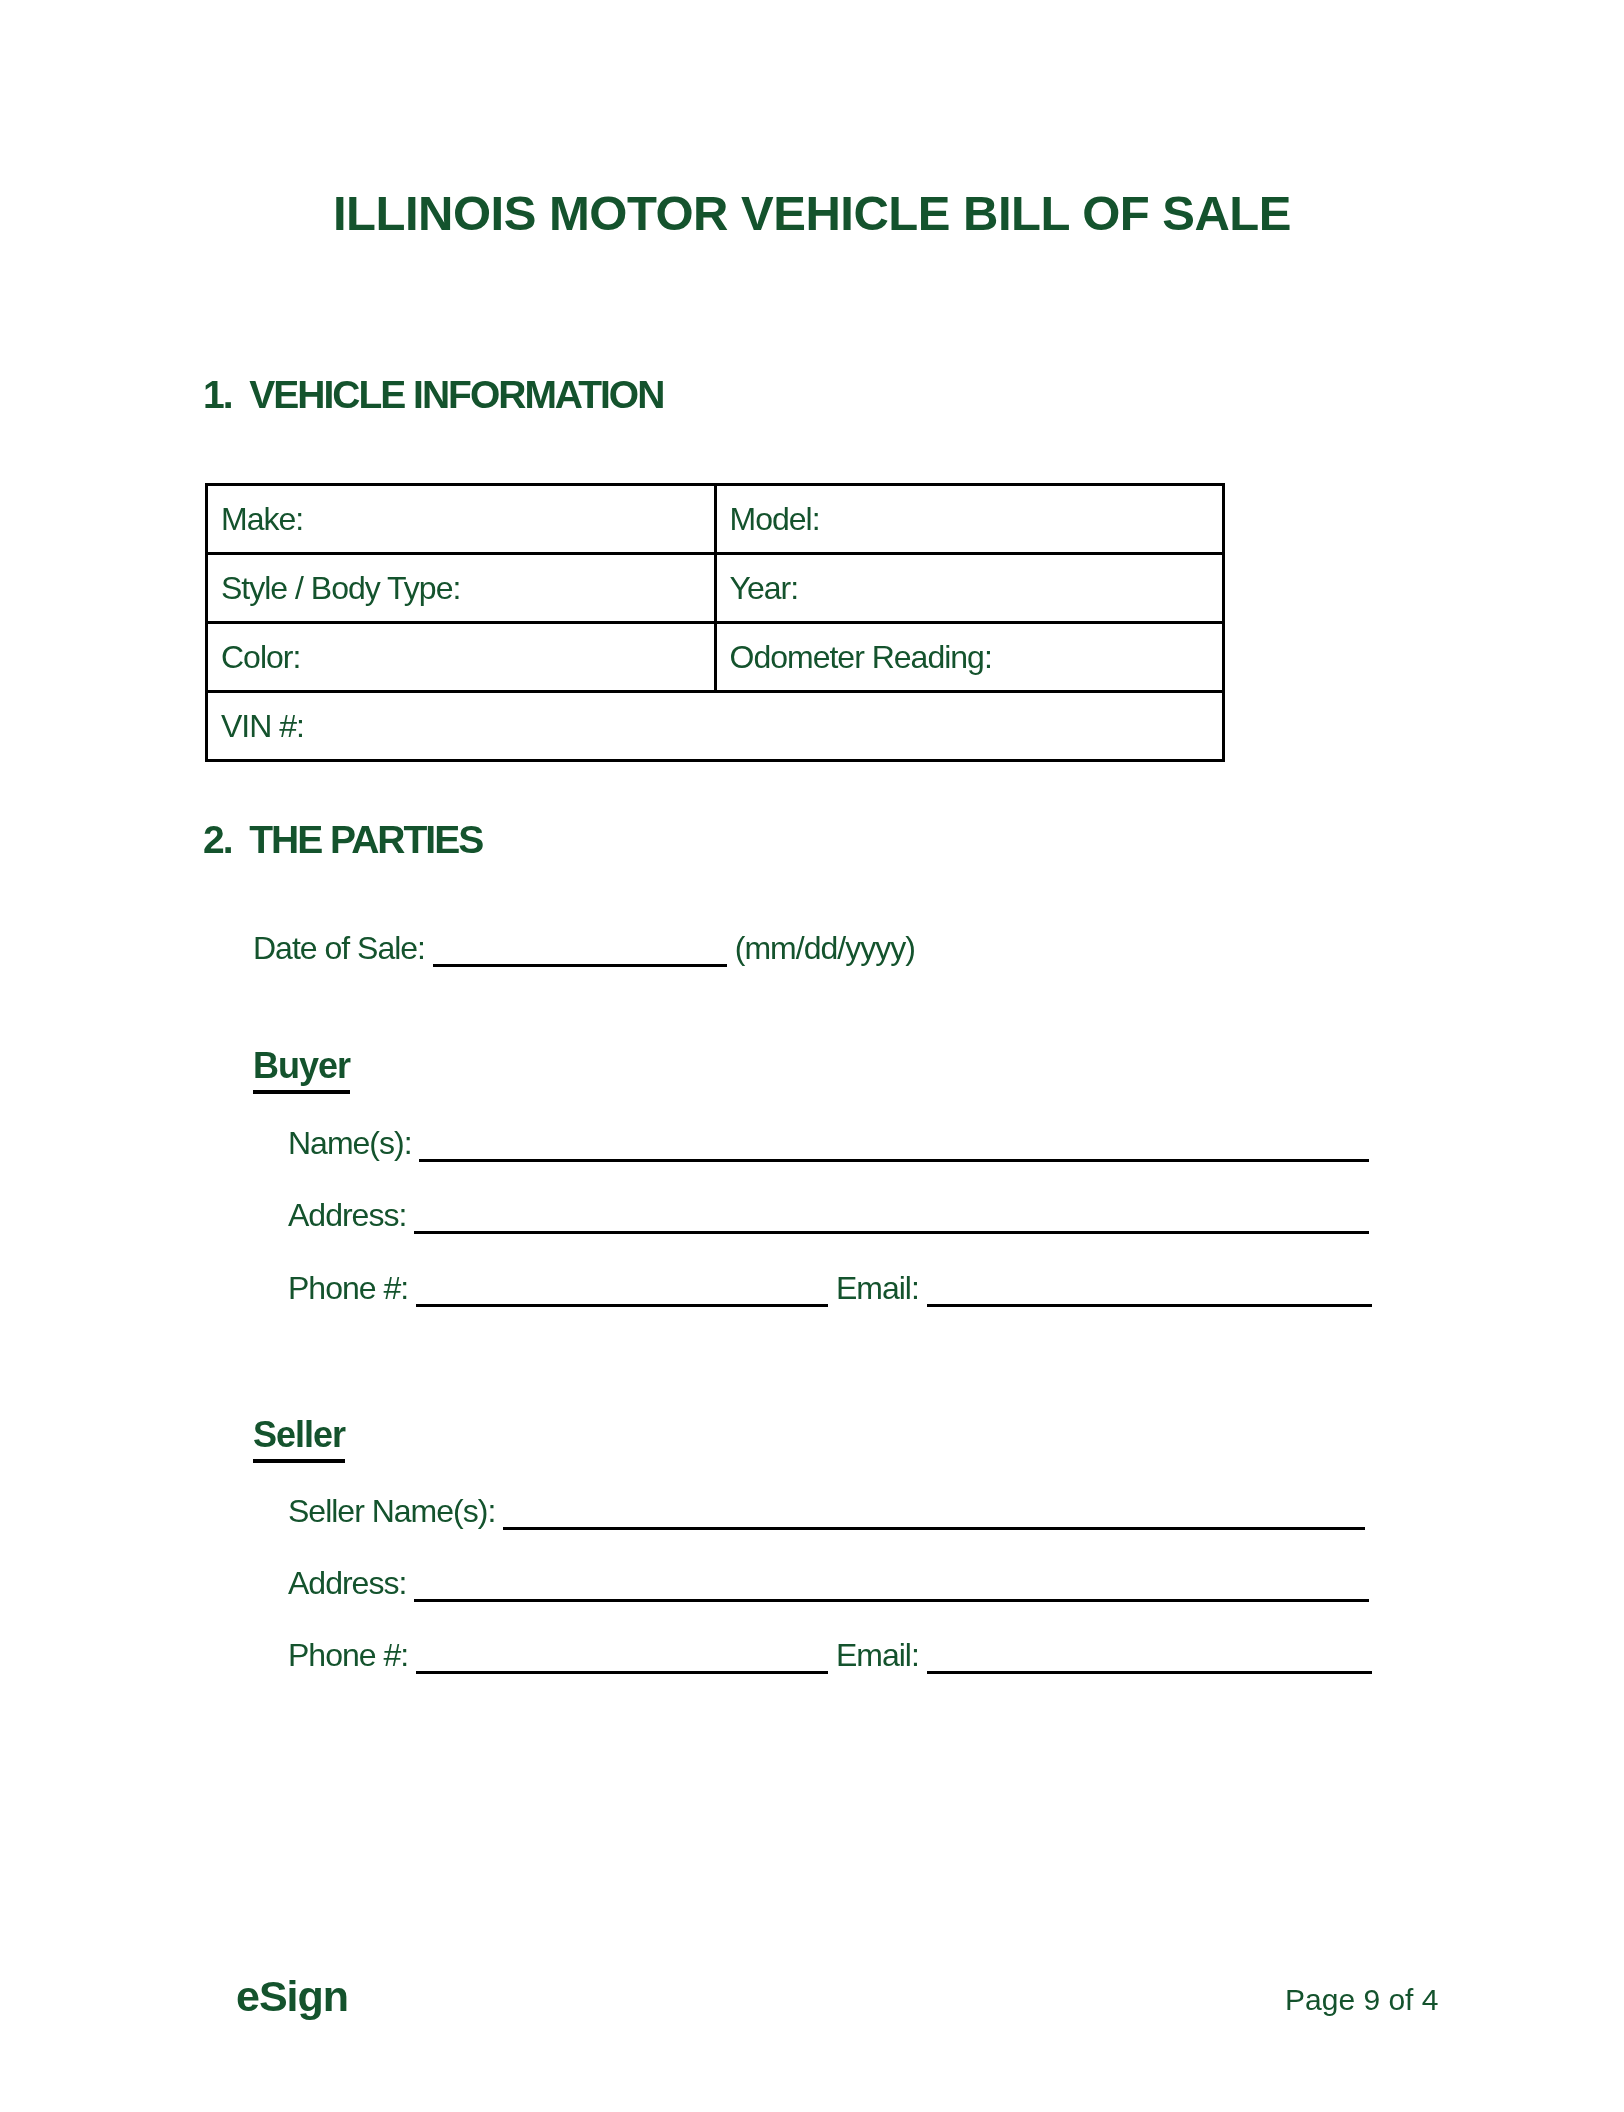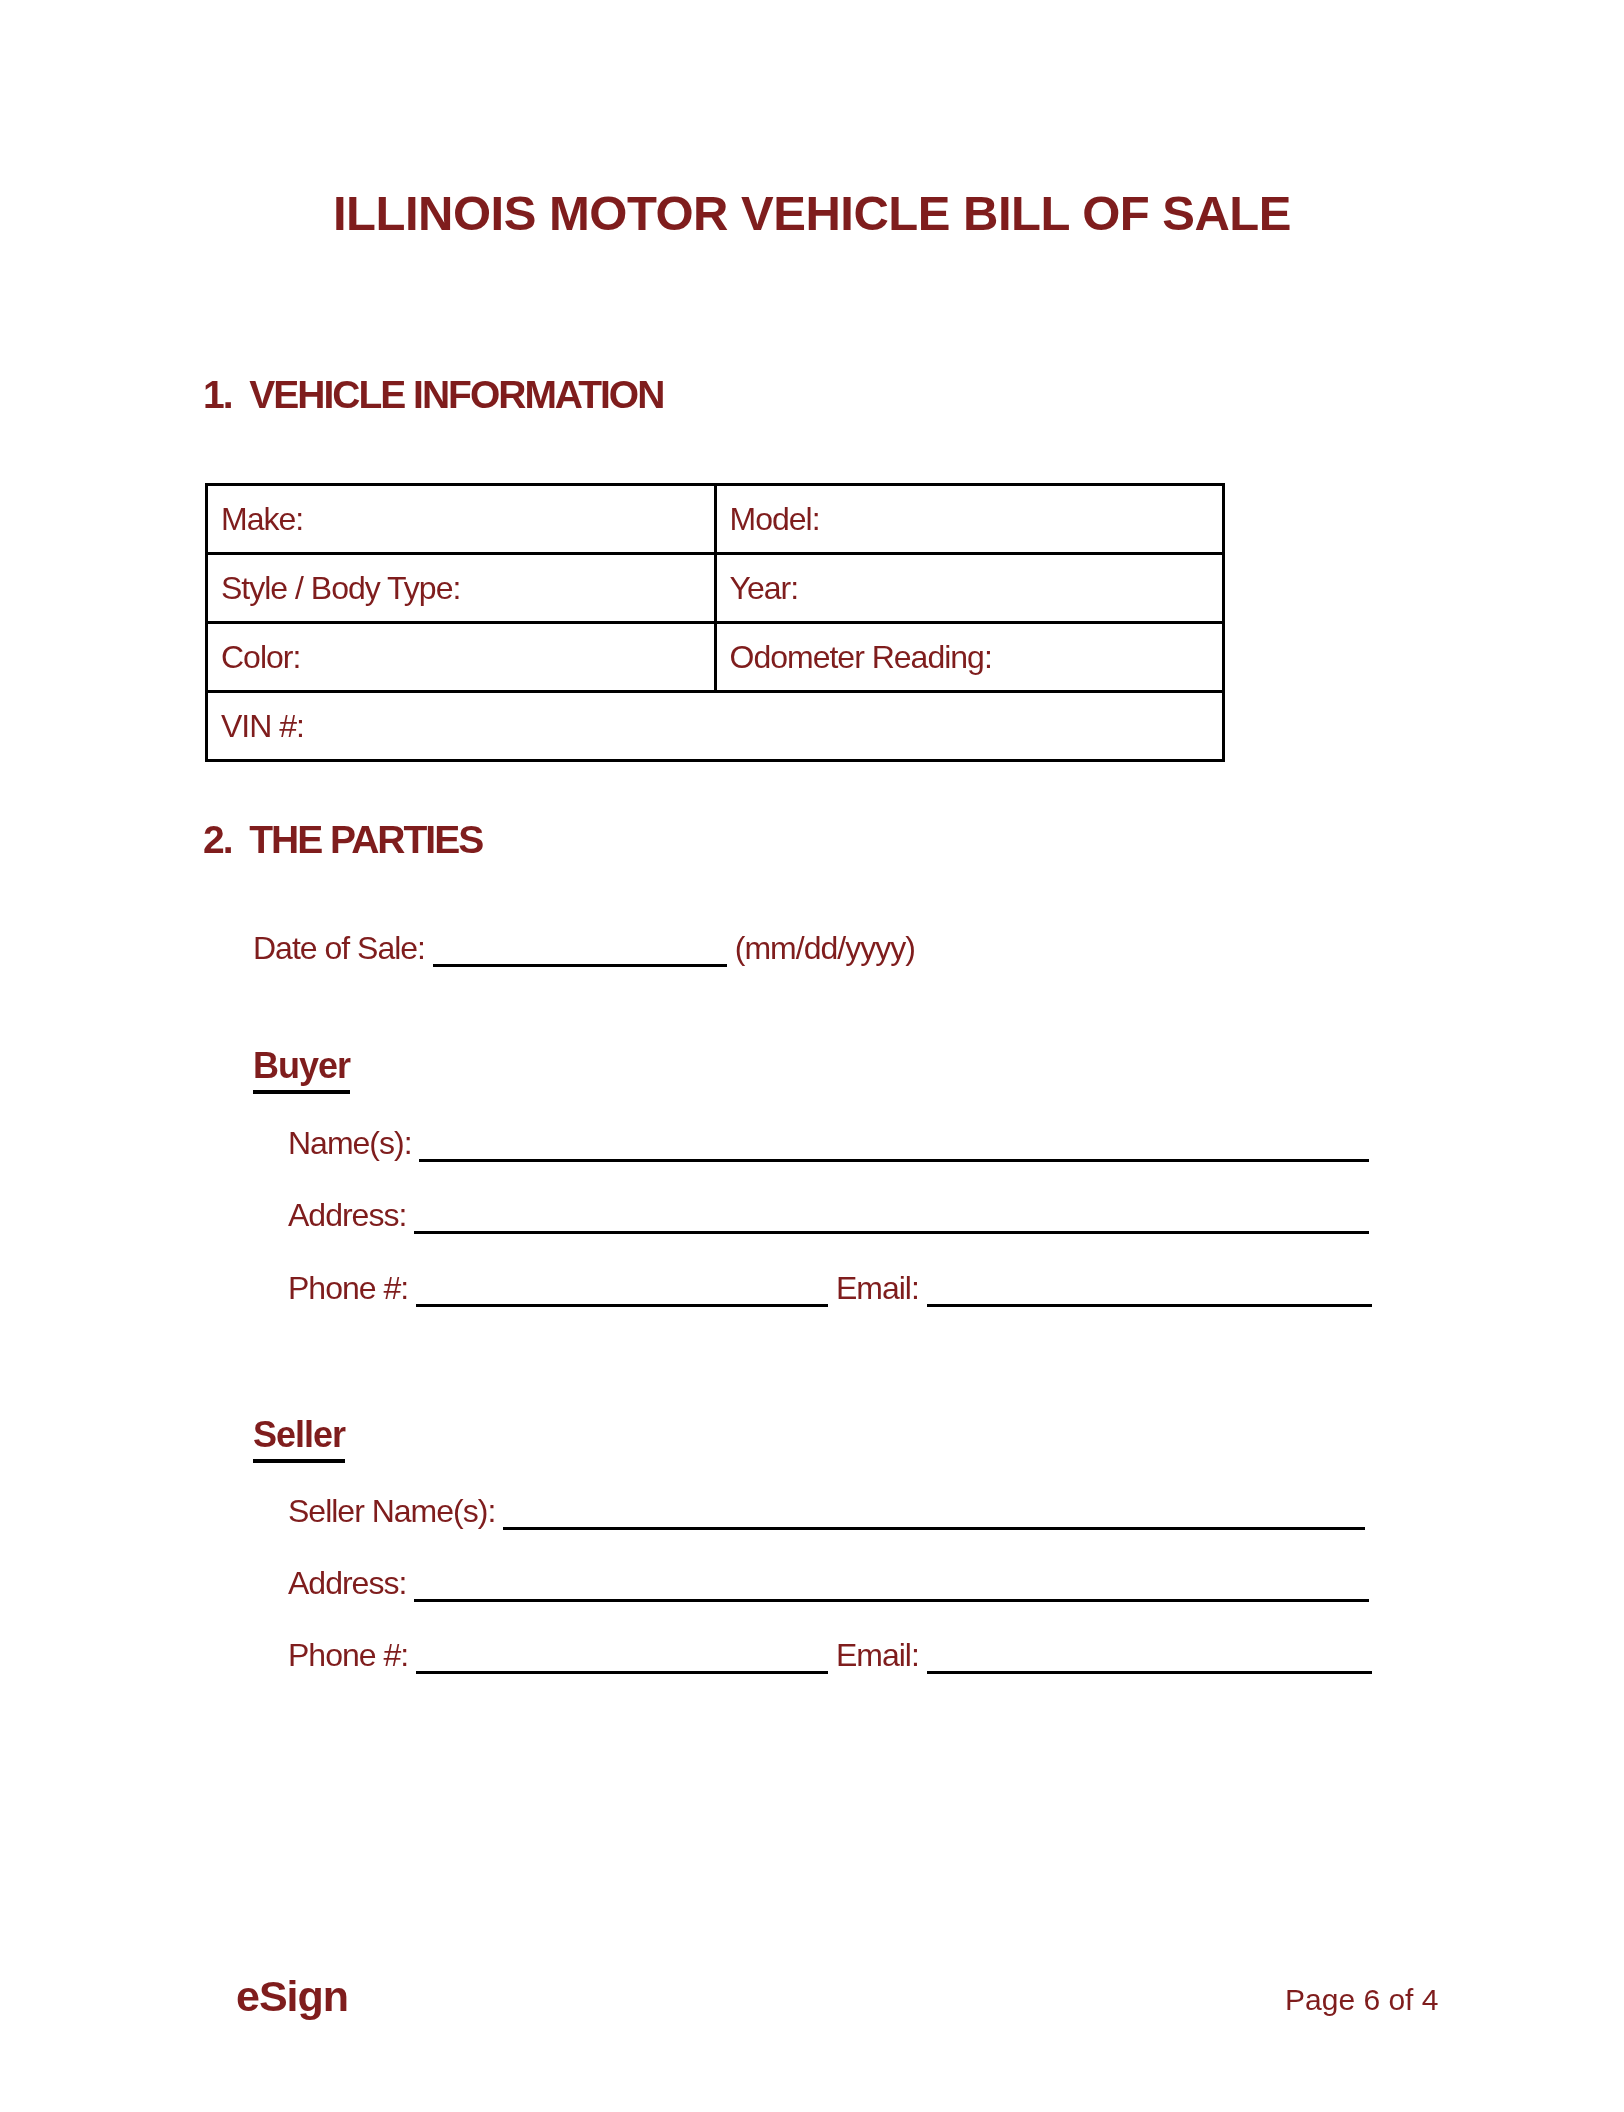--- a/index.html
+++ b/index.html
@@ -6,21 +6,21 @@
     margin: 0;
     padding: 0;
     background: #ffffff;
   }
   .page {
     position: relative;
     width: 1624px;
     height: 2112px;
     background: #ffffff;
     font-family: "Liberation Sans", sans-serif;
-    color: #7f1d1d;
+    color: #14532d;
     overflow: hidden;
   }
   .abs { position: absolute; line-height: 1.15; white-space: pre; }
 
   .doc-title {
     left: 0; right: 0; top: 185px;
     text-align: center;
     font-size: 49px;
     font-weight: bold;
     letter-spacing: -0.5px;
@@ -124,15 +124,15 @@
   <div class="abs party-heading" style="left: 253px; top: 1414px;"><span class="hd-inner">Seller</span></div>
 
   <div class="abs body-text" style="left: 288px; top: 1493px;"><span>Seller Name(s):</span> <span class="blank" style="width: 862px;"></span></div>
 
   <div class="abs body-text" style="left: 288px; top: 1565px;"><span>Address:</span> <span class="blank" style="width: 955px;"></span></div>
 
   <div class="abs body-text" style="left: 288px; top: 1637px;"><span>Phone #:</span> <span class="blank" style="width: 412px;"></span> <span>Email:</span> <span class="blank" style="width: 445px;"></span></div>
 
   <div class="abs footer-brand">eSign</div>
 
-  <div class="abs footer-page">Page 6 of 4</div>
+  <div class="abs footer-page">Page 9 of 4</div>
 
 </div>
 
 </body></html>

